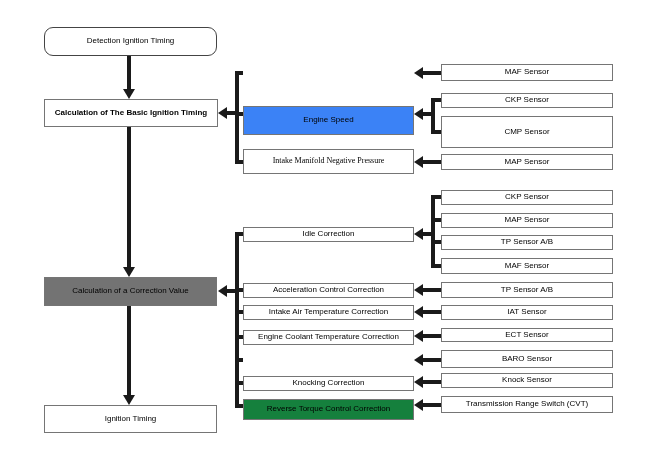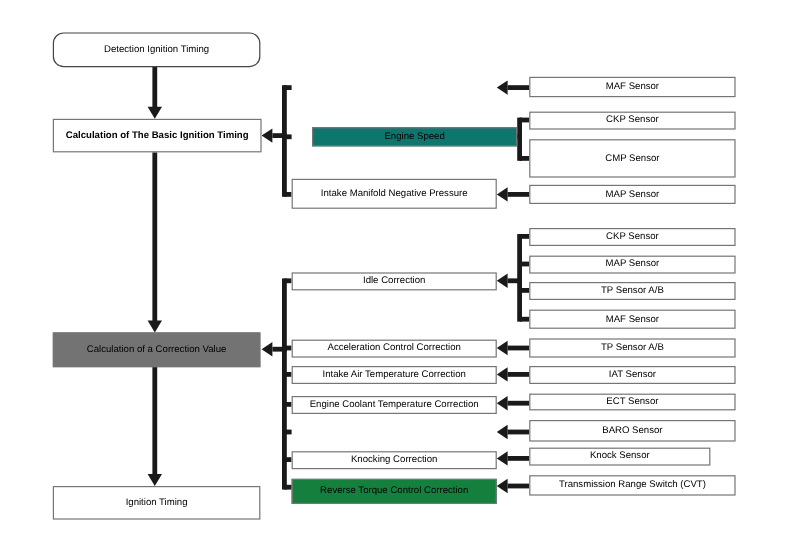--- a/index.html
+++ b/index.html
@@ -100,35 +100,35 @@
     <div class="seg" style="left: 423px; top: 358px; width: 18px; height: 4px; background: rgb(26, 26, 26);"></div>
     <div class="head left" style="left: 414px; top: 354px; border-right-color: rgb(26, 26, 26);"></div>
     <div class="seg" style="left: 423px; top: 380px; width: 18px; height: 4px; background: rgb(26, 26, 26);"></div>
     <div class="head left" style="left: 414px; top: 376px; border-right-color: rgb(26, 26, 26);"></div>
     <div class="seg" style="left: 423px; top: 403px; width: 18px; height: 4px; background: rgb(26, 26, 26);"></div>
     <div class="head left" style="left: 414px; top: 399px; border-right-color: rgb(26, 26, 26);"></div>
     <div class="node rounded" style="left: 44px; top: 27px; width: 173px; height: 29px; background: rgb(255, 255, 255); color: rgb(0, 0, 0); border-color: rgb(68, 68, 68);">Detection Ignition Timing</div>
     <div class="node" style="left: 44px; top: 99px; width: 174px; height: 28px; background: rgb(255, 255, 255); color: rgb(0, 0, 0); border-color: rgb(117, 117, 117); font-weight: bold;">Calculation of The Basic Ignition Timing</div>
     <div class="node" style="left: 44px; top: 277px; width: 173px; height: 29px; background: #737373; color: rgb(0, 0, 0); border-color: rgb(117, 117, 117);">Calculation of a Correction Value</div>
     <div class="node" style="left: 44px; top: 405px; width: 173px; height: 28px; background: rgb(255, 255, 255); color: rgb(0, 0, 0); border-color: rgb(117, 117, 117);">Ignition Timing</div>
-    <div class="node" style="left: 260px; top: 106px; width: 171px; height: 16px; background: #0f766e; color: rgb(0, 0, 0); border-color: rgb(117, 117, 117);">Engine Speed</div>
-    <div class="node" style="left: 243px; top: 149px; width: 171px; height: 25px; background: rgb(255, 255, 255); color: rgb(0, 0, 0); border-color: rgb(117, 117, 117);">Intake Manifold Negative Pressure</div>
+    <div class="node" style="left: 243px; top: 106px; width: 171px; height: 29px; background: #3b82f6; color: rgb(0, 0, 0); border-color: rgb(117, 117, 117);">Engine Speed</div>
+    <div class="node" style="left: 243px; top: 149px; width: 171px; height: 25px; background: rgb(255, 255, 255); color: rgb(0, 0, 0); border-color: rgb(117, 117, 117); font-family: Liberation Serif, serif;">Intake Manifold Negative Pressure</div>
     <div class="node" style="left: 243px; top: 227px; width: 171px; height: 15px; background: rgb(255, 255, 255); color: rgb(0, 0, 0); border-color: rgb(117, 117, 117);">Idle Correction</div>
     <div class="node" style="left: 243px; top: 283px; width: 171px; height: 15px; background: rgb(255, 255, 255); color: rgb(0, 0, 0); border-color: rgb(117, 117, 117);">Acceleration Control Correction</div>
     <div class="node" style="left: 243px; top: 305px; width: 171px; height: 15px; background: rgb(255, 255, 255); color: rgb(0, 0, 0); border-color: rgb(117, 117, 117);">Intake Air Temperature Correction</div>
     <div class="node" style="left: 243px; top: 330px; width: 171px; height: 15px; background: rgb(255, 255, 255); color: rgb(0, 0, 0); border-color: rgb(117, 117, 117);">Engine Coolant Temperature Correction</div>
     <div class="node" style="left: 243px; top: 376px; width: 171px; height: 15px; background: rgb(255, 255, 255); color: rgb(0, 0, 0); border-color: rgb(117, 117, 117);">Knocking Correction</div>
     <div class="node" style="left: 243px; top: 399px; width: 171px; height: 21px; background: #15803d; color: rgb(0, 0, 0); border-color: rgb(117, 117, 117);">Reverse Torque Control Correction</div>
     <div class="node" style="left: 441px; top: 64px; width: 172px; height: 17px; background: rgb(255, 255, 255); color: rgb(0, 0, 0); border-color: rgb(117, 117, 117);">MAF Sensor</div>
     <div class="node" style="left: 441px; top: 93px; width: 172px; height: 15px; background: rgb(255, 255, 255); color: rgb(0, 0, 0); border-color: rgb(117, 117, 117);">CKP Sensor</div>
     <div class="node" style="left: 441px; top: 116px; width: 172px; height: 32px; background: rgb(255, 255, 255); color: rgb(0, 0, 0); border-color: rgb(117, 117, 117); text-align: right;">CMP Sensor</div>
     <div class="node" style="left: 441px; top: 154px; width: 172px; height: 16px; background: rgb(255, 255, 255); color: rgb(0, 0, 0); border-color: rgb(117, 117, 117);">MAP Sensor</div>
     <div class="node" style="left: 441px; top: 190px; width: 172px; height: 15px; background: rgb(255, 255, 255); color: rgb(0, 0, 0); border-color: rgb(117, 117, 117);">CKP Sensor</div>
     <div class="node" style="left: 441px; top: 213px; width: 172px; height: 15px; background: rgb(255, 255, 255); color: rgb(0, 0, 0); border-color: rgb(117, 117, 117);">MAP Sensor</div>
     <div class="node" style="left: 441px; top: 235px; width: 172px; height: 15px; background: rgb(255, 255, 255); color: rgb(0, 0, 0); border-color: rgb(117, 117, 117);">TP Sensor A/B</div>
     <div class="node" style="left: 441px; top: 258px; width: 172px; height: 16px; background: rgb(255, 255, 255); color: rgb(0, 0, 0); border-color: rgb(117, 117, 117);">MAF Sensor</div>
     <div class="node" style="left: 441px; top: 282px; width: 172px; height: 16px; background: rgb(255, 255, 255); color: rgb(0, 0, 0); border-color: rgb(117, 117, 117);">TP Sensor A/B</div>
     <div class="node" style="left: 441px; top: 305px; width: 172px; height: 15px; background: rgb(255, 255, 255); color: rgb(0, 0, 0); border-color: rgb(117, 117, 117);">IAT Sensor</div>
     <div class="node" style="left: 441px; top: 328px; width: 172px; height: 14px; background: rgb(255, 255, 255); color: rgb(0, 0, 0); border-color: rgb(117, 117, 117);">ECT Sensor</div>
     <div class="node" style="left: 441px; top: 350px; width: 172px; height: 18px; background: rgb(255, 255, 255); color: rgb(0, 0, 0); border-color: rgb(117, 117, 117);">BARO Sensor</div>
-    <div class="node" style="left: 441px; top: 373px; width: 151px; height: 15px; background: rgb(255, 255, 255); color: rgb(0, 0, 0); border-color: rgb(117, 117, 117);">Knock Sensor</div>
+    <div class="node" style="left: 441px; top: 373px; width: 172px; height: 15px; background: rgb(255, 255, 255); color: rgb(0, 0, 0); border-color: rgb(117, 117, 117);">Knock Sensor</div>
     <div class="node" style="left: 441px; top: 396px; width: 172px; height: 17px; background: rgb(255, 255, 255); color: rgb(0, 0, 0); border-color: rgb(117, 117, 117);">Transmission Range Switch (CVT)</div>
   </div>
 
 </body></html>

